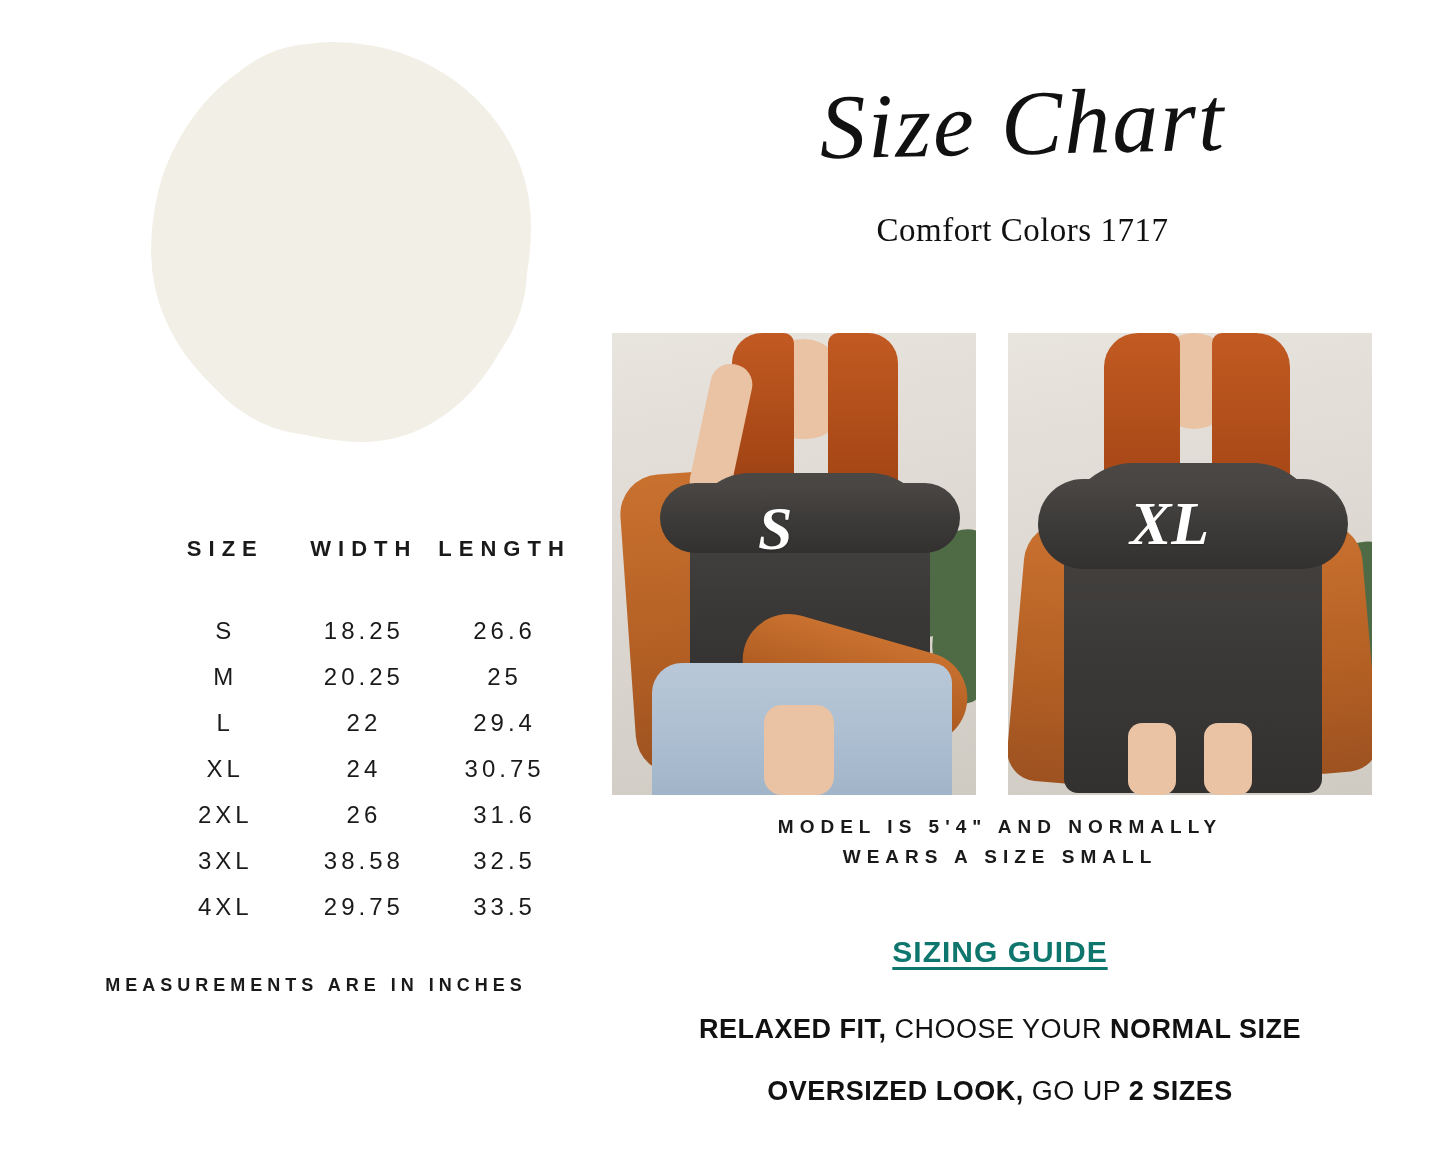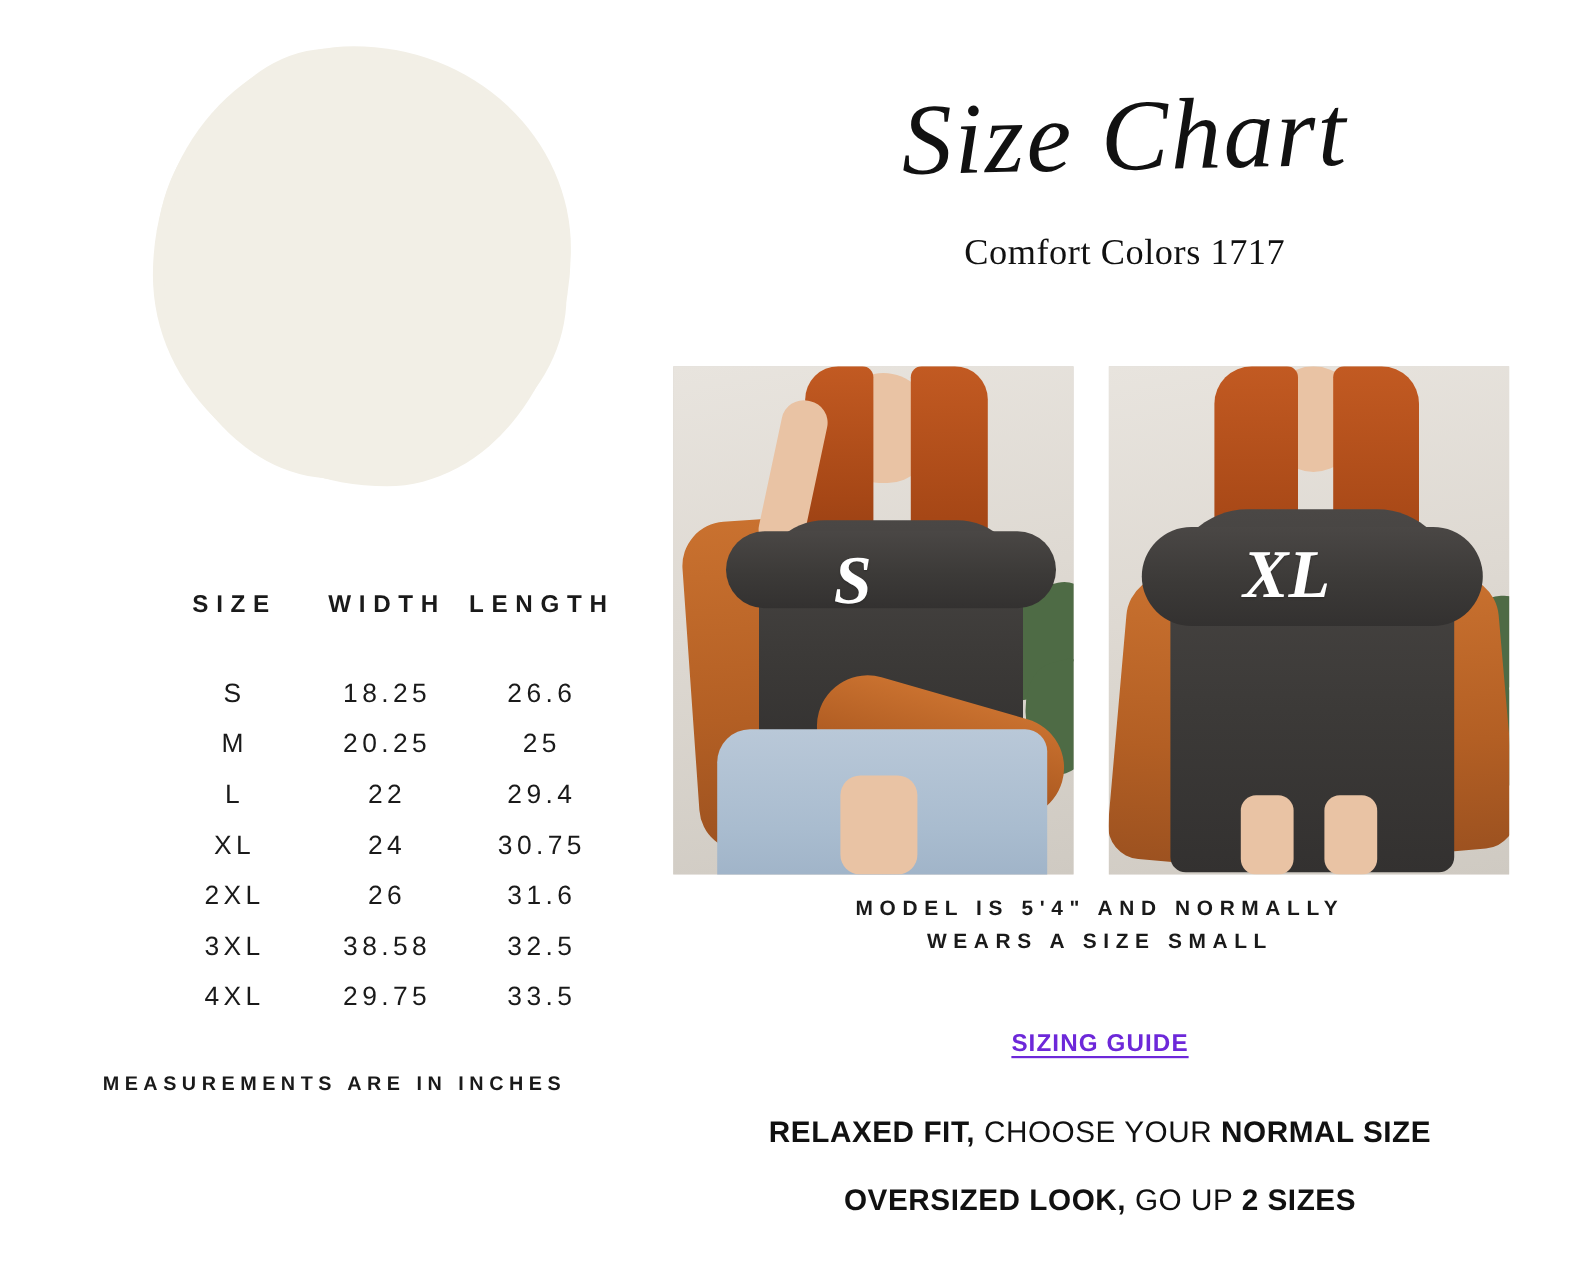--- a/index.html
+++ b/index.html
@@ -13,21 +13,21 @@
   .page {
     position: relative;
     width: 1445px;
     height: 1156px;
     background: #ffffff;
   }
 
   
   .left-col {
     position: absolute;
-    left: 4px; top: 0;
+    left: 16px; top: 0;
     width: 600px; height: 910px;
   }
 
   .badge-blob {
     position: absolute;
     left: 135px; top: 42px;
     width: 380px; height: 400px;
     background: #f2efe6;
     
     border-radius: 48% 52% 44% 56% / 52% 46% 54% 48%;
@@ -187,24 +187,24 @@
     letter-spacing: 6px;
     line-height: 30px;
     color: #1a1a1a;
   }
 
   .guide-title {
     position: absolute;
     left: 0; top: 935px;
     width: 800px;
     text-align: center;
-    font-size: 22px;
+    font-size: 30px;
     font-weight: 700;
     letter-spacing: 1px;
-    color: #6d28d9;
+    color: #0f766e;
     text-decoration: underline;
     text-underline-offset: 5px;
   }
   .guide-lines {
     position: absolute;
     left: 0; top: 985px;
     width: 800px;
     text-align: center;
     color: #111;
   }

